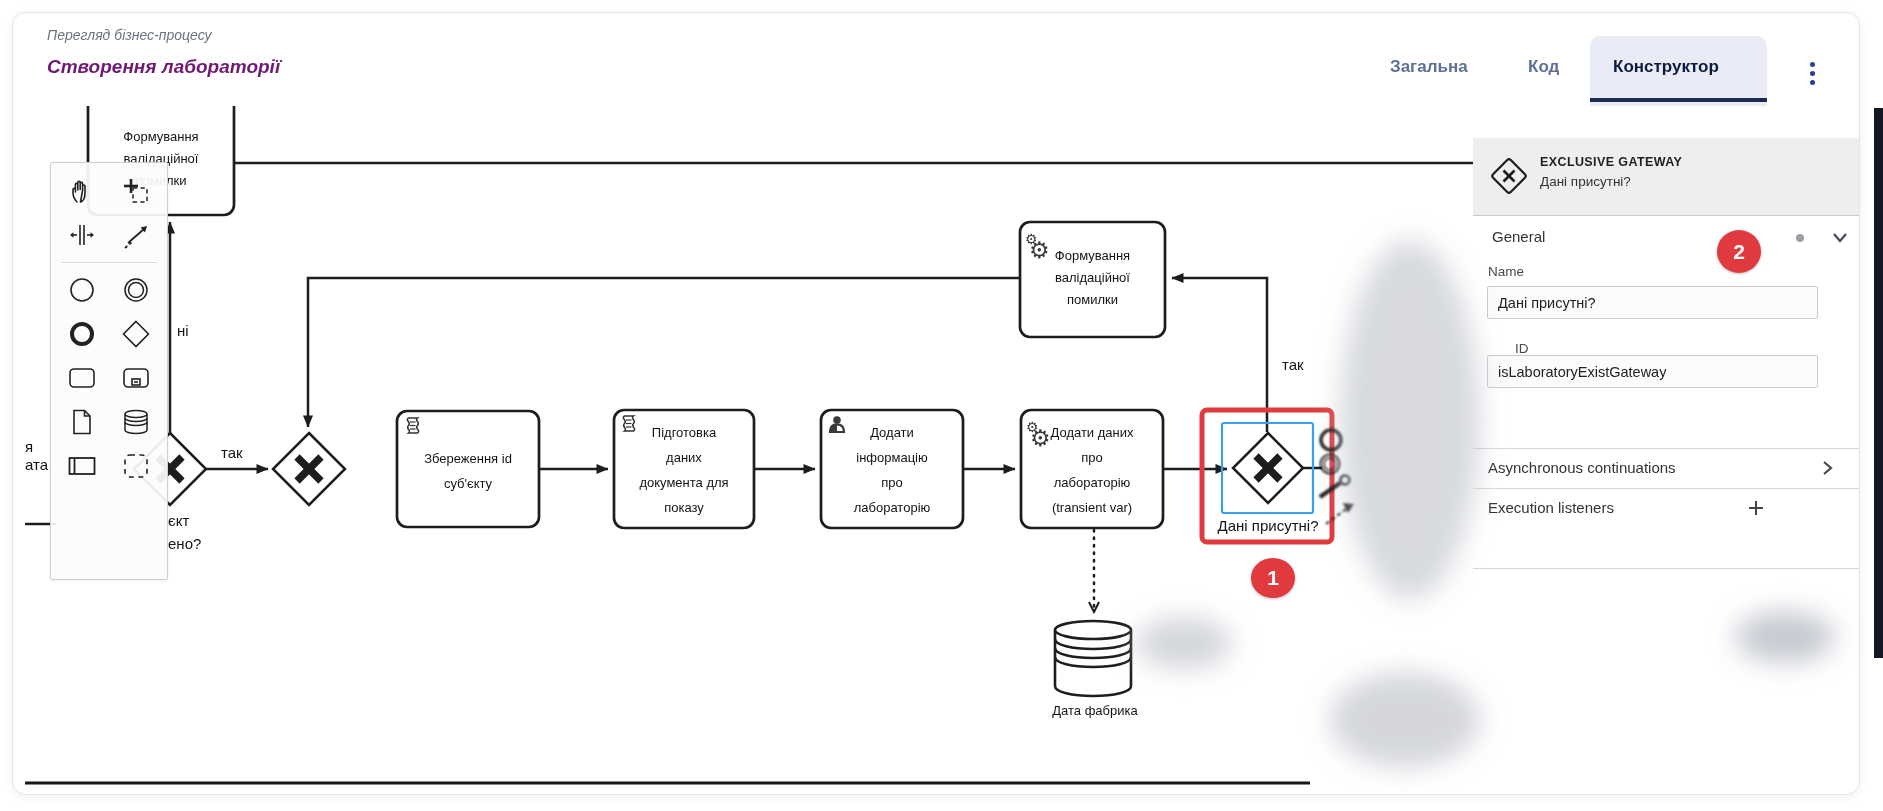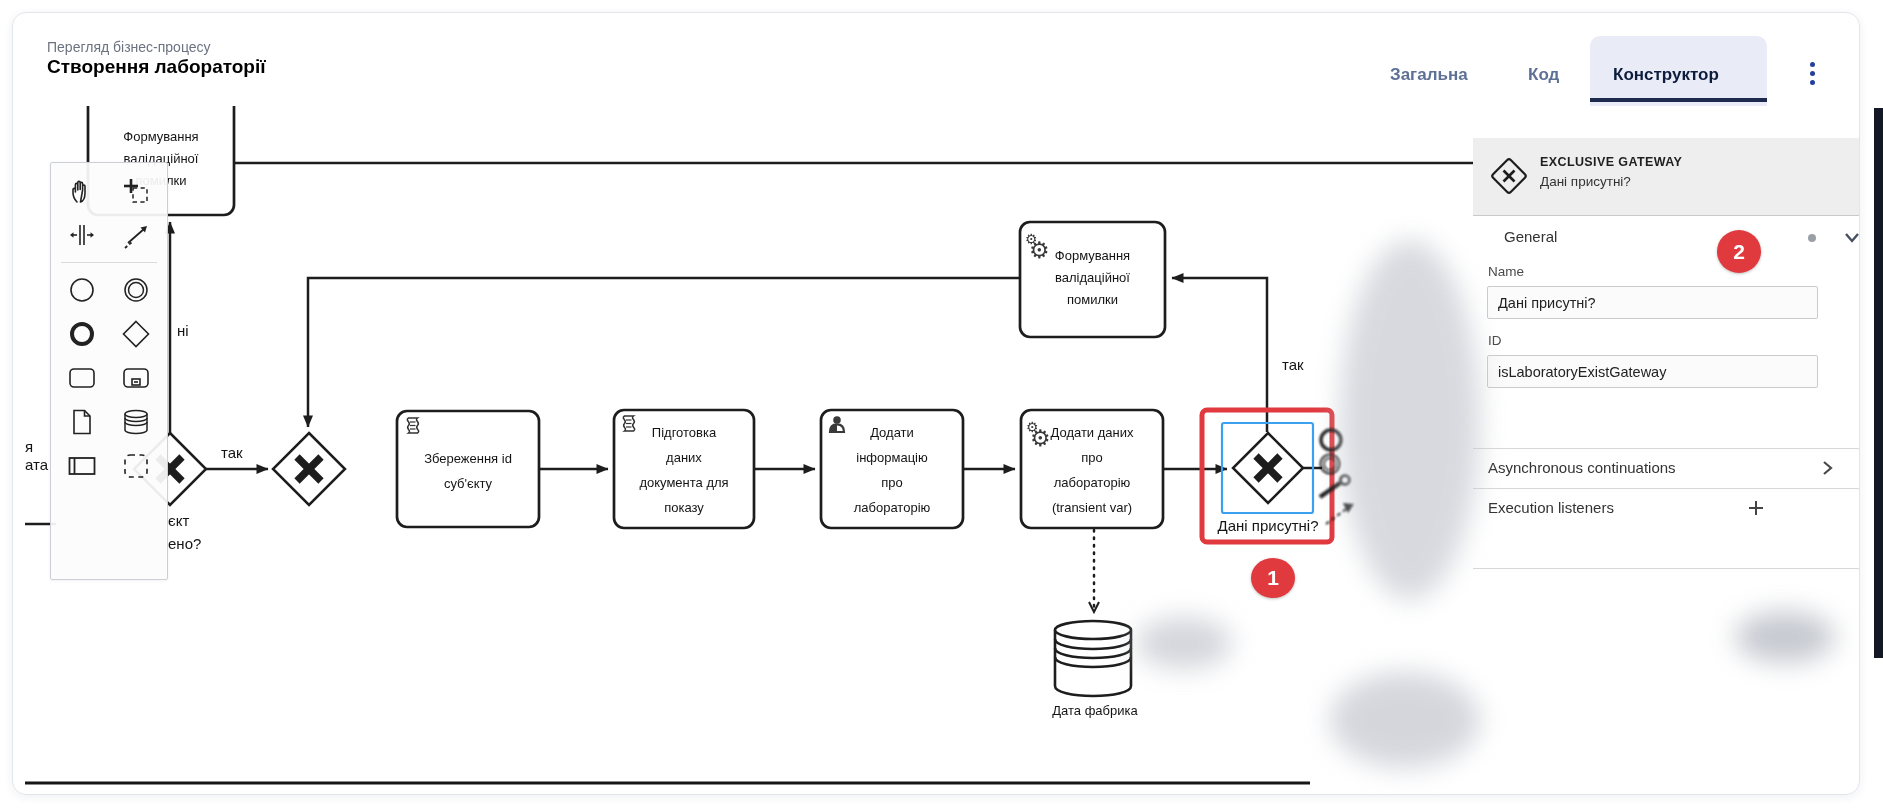--- a/index.html
+++ b/index.html
@@ -29,37 +29,37 @@
   .blob{position:absolute;border-radius:50%;filter:blur(13px);z-index:5;pointer-events:none;}
 
   
   .panel{position:absolute;left:1473px;top:106px;width:387px;height:560px;background:#ffffff;z-index:4;
          font-size:15px;color:#2f2f2f;}
   .panel-head{position:absolute;left:0;top:32px;width:387px;height:78px;background:#eeeeef;
               border-bottom:1px solid #c9c9c9;}
   .ph-icon{position:absolute;left:14px;top:16px;width:44px;height:44px;}
   .ph-type{position:absolute;left:67px;top:17px;font-size:12.5px;font-weight:bold;letter-spacing:.4px;color:#1f1f1f;}
   .ph-name{position:absolute;left:67px;top:36px;font-size:13.5px;color:#333;}
-  .grp-head{position:absolute;left:16px;top:116px;width:387px;height:36px;cursor:pointer;}
+  .grp-head{position:absolute;left:4px;top:116px;width:387px;height:36px;cursor:pointer;}
   .grp-title{position:absolute;left:15px;top:6px;font-size:15px;color:#333;}
   .grp-dot{position:absolute;left:319px;top:12px;width:8px;height:8px;border-radius:50%;background:#9aa0a6;}
   .fld-label{position:absolute;left:15px;font-size:13.5px;color:#4a4a4a;}
   .fld-input{position:absolute;left:14px;width:331px;height:33px;background:#fbfbfb;border:1px solid #cbcbcb;
              border-radius:2px;font-family:"Liberation Sans",sans-serif;font-size:14.5px;color:#222;padding:0 10px;}
   .sec-row{position:absolute;left:0;width:387px;height:40px;border-top:1px solid #d8d8d8;cursor:pointer;}
   .sec-label{position:absolute;left:15px;top:10px;font-size:15px;color:#333;}
   .sec-act{position:absolute;right:24px;top:10px;width:18px;height:18px;}
   .sec-last-border{position:absolute;left:0;width:387px;height:1px;background:#d8d8d8;}
 
   
   .header{position:absolute;left:13px;top:13px;width:1846px;height:93px;background:#ffffff;
           border-radius:13px 13px 0 0;z-index:6;}
-  .crumb{position:absolute;left:34px;top:26px;font-size:14px;color:#6b7280;}
-  .title{position:absolute;left:34px;top:43px;font-size:19px;font-weight:bold;color:#000000;}
-  .tab{position:absolute;top:44px;font-size:17px;color:#5f7096;font-weight:bold;cursor:pointer;margin-top:8px;}
+  .crumb{position:absolute;left:34px;top:14px;font-size:14px;color:#6b7280;font-style:italic;}
+  .title{position:absolute;left:34px;top:43px;font-size:19px;font-weight:bold;color:#701a75;font-style:italic;}
+  .tab{position:absolute;top:44px;font-size:17px;color:#5f7096;font-weight:bold;cursor:pointer;}
   .tab-active-bg{position:absolute;left:1577px;top:23px;width:177px;height:70px;background:#e9ecf7;
                  border-radius:10px 10px 0 0;cursor:pointer;}
   .tab-underline{position:absolute;left:1577px;top:85px;width:177px;height:4px;background:#1d2a4d;}
   .kebab{position:absolute;left:1788px;top:46px;width:24px;height:34px;cursor:pointer;}
   .kebab i{position:absolute;left:9px;width:5px;height:5px;border-radius:50%;background:#24409a;}
 
   
   .marg{position:absolute;background:#ffffff;z-index:6;}
   .card-outline{position:absolute;left:12px;top:12px;width:1848px;height:783px;border:1px solid #e2e5ea;
                 border-radius:14px;box-shadow:0 2px 10px rgba(25,39,80,0.07);z-index:7;pointer-events:none;}
@@ -341,21 +341,21 @@
     <div class="grp-head">
       <div class="grp-title">General</div>
       <div class="grp-dot"></div>
       <svg class="abs" style="left:355px;top:10px;" width="16" height="12" viewBox="0 0 16 12" fill="none" stroke="#46505e" stroke-width="2.4">
           <polyline points="2,2 8,9 14,2"></polyline>
         </svg>
     </div>
 
     <div class="fld-label" style="top:158px;">Name</div>
     <input class="fld-input" style="top: 180px;" value="Дані присутні?">
-    <div class="fld-label" style="top:227px;">ID</div>
+    <div class="fld-label" style="top:235px;margin-left:27px;">ID</div>
     <input class="fld-input" style="top: 249px;" value="isLaboratoryExistGateway">
 
     <div class="sec-row" style="top:342px;">
       <div class="sec-label">Asynchronous continuations</div>
       <svg class="sec-act" viewBox="0 0 18 18" fill="none" stroke="#4a4a4a" stroke-width="2.2">
           <polyline points="6,3 13,9 6,15"></polyline>
         </svg>
     </div>
     <div class="sec-row" style="top:382px;">
       <div class="sec-label">Execution listeners</div>

